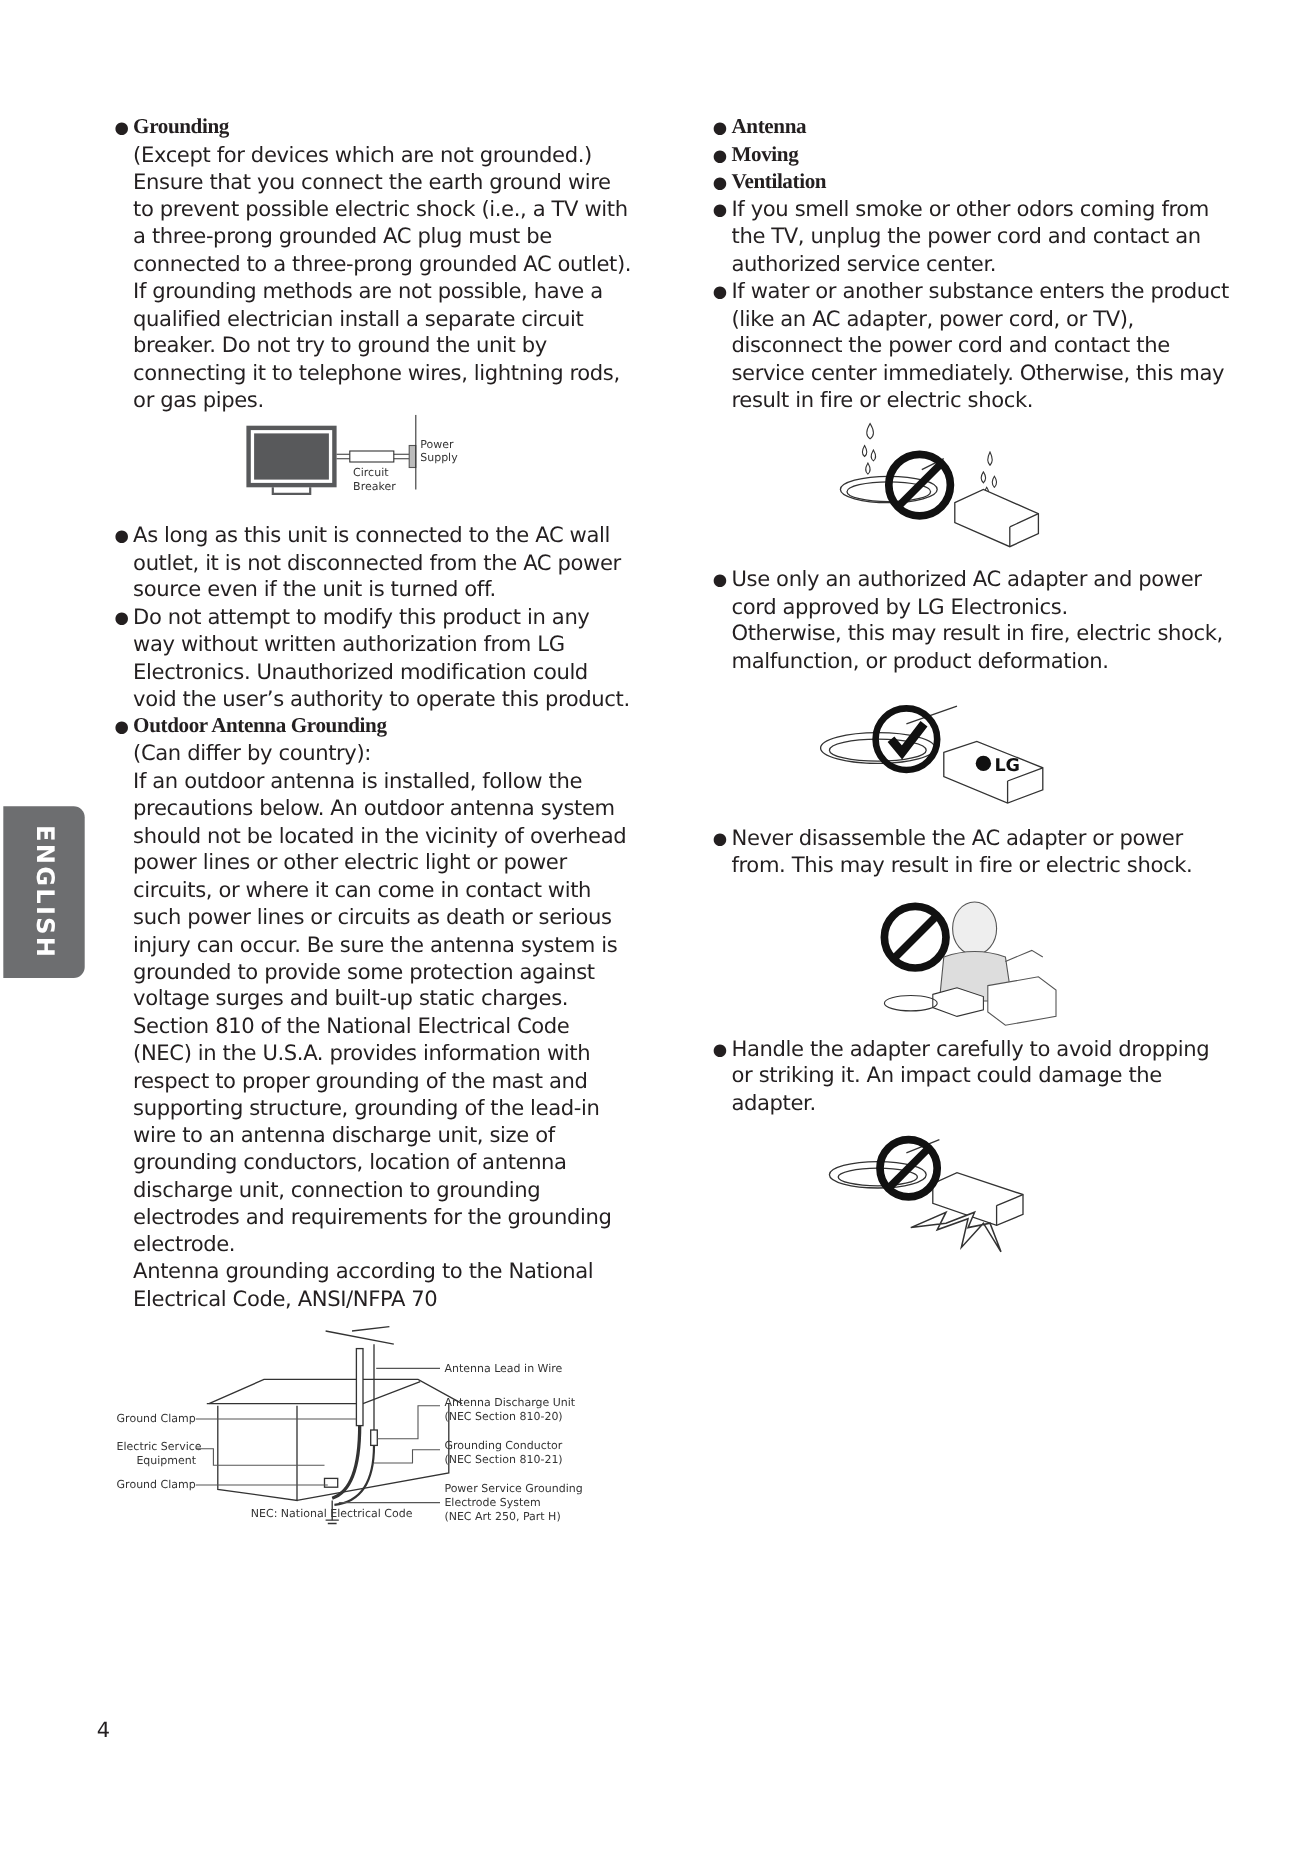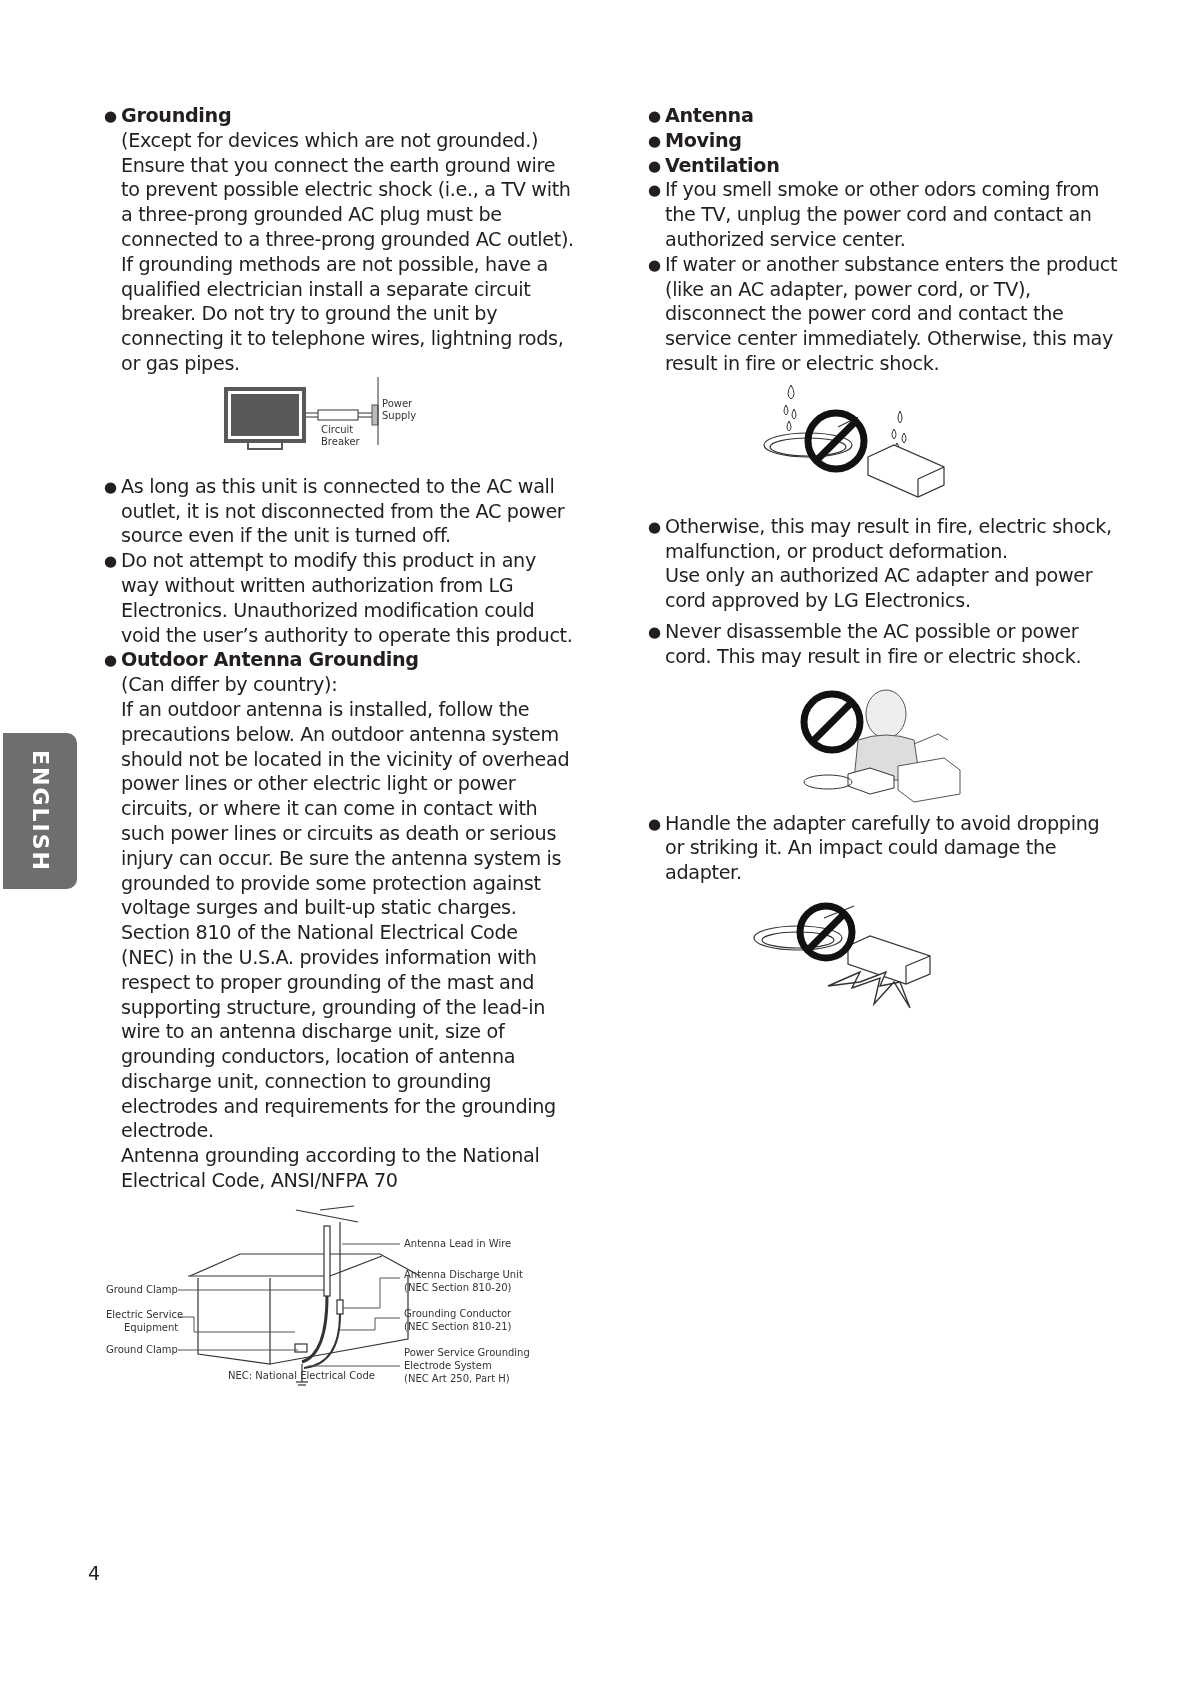--- a/index.html
+++ b/index.html
@@ -3,21 +3,21 @@
 <meta charset="utf-8">
 <style>
   html, body { margin:0; padding:0; background:#fff; }
   body { width:1190px; height:1684px; position:relative; overflow:hidden;
          font-family:"DejaVu Sans", "Liberation Sans", sans-serif; color:#231f20; }
   .col { position:absolute; top:104px; width:470px; }
   .col.left { left:104px; }
   .col.right { left:648px; }
   .item { position:relative; padding-left:17px; font-size:19.2px; line-height:24.8px; letter-spacing:-0.35px; }
   .item .bullet { position:absolute; left:0; top:0; font-size:15px; }
-  .item .heading { font-weight:bold; display:block; }
+  .item .heading { font-weight:bold; display:block;font-family:Liberation Serif, serif; }
   .item p { margin:0; }
   .bold-line { font-weight:normal; }
   .fig { position:relative; }
   .lang-tab { position:absolute; left:3px; top:733px; width:74px; height:156px; background:#6d6e70;
               border-radius:0 10px 10px 0; }
   .lang-tab span { position:absolute; left:50%; top:50%; transform:translate(-50%,-50%) rotate(90deg);
                    color:#fff; font-weight:bold; font-size:22px; letter-spacing:2px; white-space:nowrap; }
   .page-num { position:absolute; left:88px; top:1562px; font-size:19px; }
   .diag-label { font-size:10px; fill:#333; font-family:"DejaVu Sans", sans-serif; }
 </style>
@@ -173,28 +173,47 @@
       </g>
       <g>
         <circle cx="188" cy="64" r="28" fill="none" stroke="#111" stroke-width="7"></circle>
         <line x1="168" y1="84" x2="208" y2="44" stroke="#111" stroke-width="7"></line>
       </g>
     </svg>
   </div>
 
   <div class="item" style="margin-top:8px;">
     <span class="bullet">●</span>
+    <p>Use only an authorized AC adapter and power cord approved by LG Electronics.</p>
     <p>Otherwise, this may result in fire, electric shock, malfunction, or product deformation.</p>
-    <p>Use only an authorized AC adapter and power cord approved by LG Electronics.</p>
-  </div>
-
+  </div>
+
+  <div class="fig" style="height:130px;">
+    <svg width="470" height="130" viewBox="0 0 470 130">
+      <g fill="none" stroke="#333" stroke-width="1.2">
+        <ellipse cx="150" cy="66" rx="52" ry="14"></ellipse>
+        <ellipse cx="150" cy="68" rx="44" ry="10"></ellipse>
+        <line x1="176" y1="44" x2="222" y2="28"></line>
+      </g>
+      <g fill="#fff" stroke="#333" stroke-width="1.2">
+        <path d="M210 70 L240 60 L300 84 L300 104 L268 116 L210 92 Z"></path>
+        <path d="M268 96 L300 84 M268 96 L268 116"></path>
+      </g>
+      <circle cx="246" cy="80" r="7" fill="#111"></circle>
+      <text x="256" y="87" font-size="16" font-weight="bold" fill="#111" font-family="DejaVu Sans, sans-serif">LG</text>
+      <g>
+        <circle cx="176" cy="58" r="28" fill="none" stroke="#111" stroke-width="6"></circle>
+        <path d="M162 58 L172 70 L192 44" fill="none" stroke="#111" stroke-width="8"></path>
+      </g>
+    </svg>
+  </div>
 
   <div class="item" style="margin-top:6px;">
     <span class="bullet">●</span>
-    <p>Never disassemble the AC possible or power cord. This may result in fire or electric shock.</p>
+    <p>Never disassemble the AC adapter or power from. This may result in fire or electric shock.</p>
   </div>
 
   <div class="fig" style="height:134px;">
     <svg width="470" height="134" viewBox="0 0 470 134">
       <g fill="none" stroke="#555" stroke-width="1">
         <ellipse cx="238" cy="44" rx="20" ry="24" fill="#eee"></ellipse>
         <path d="M210 70 Q238 60 266 70 L272 110 L206 110 Z" fill="#ddd"></path>
         <path d="M266 74 L290 64 L300 70"></path>
       </g>
       <g fill="#fff" stroke="#555" stroke-width="1">

